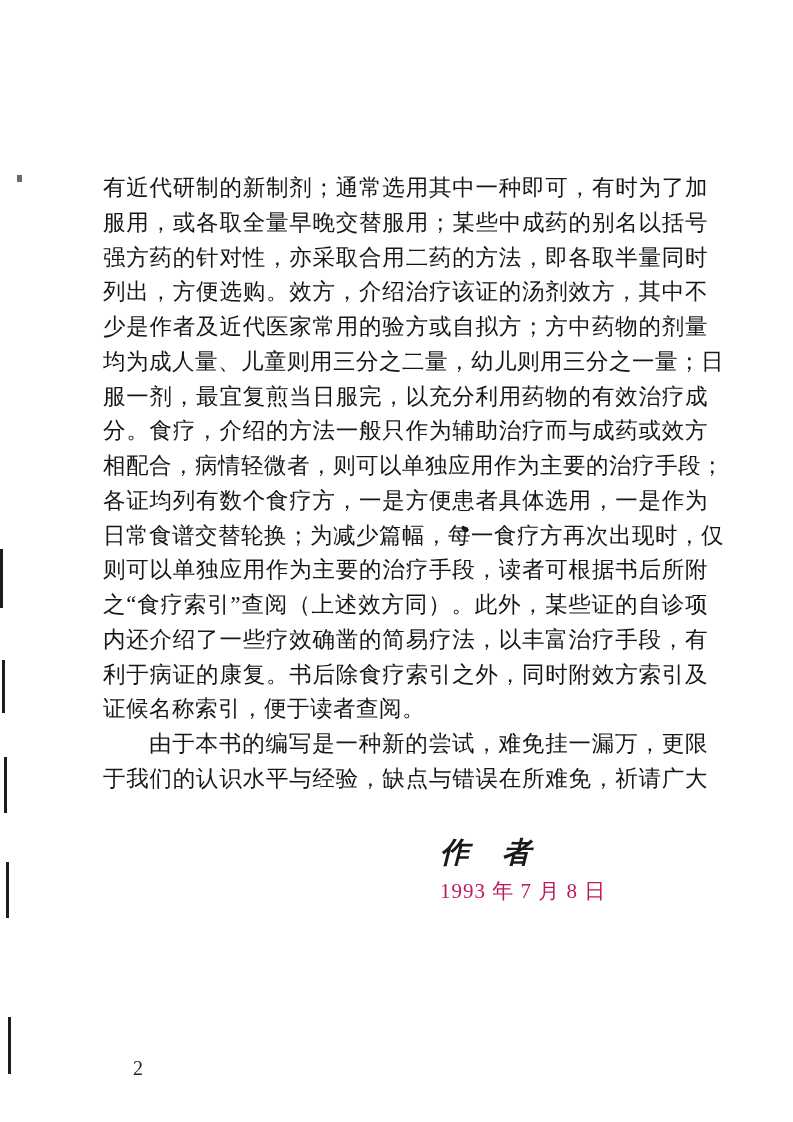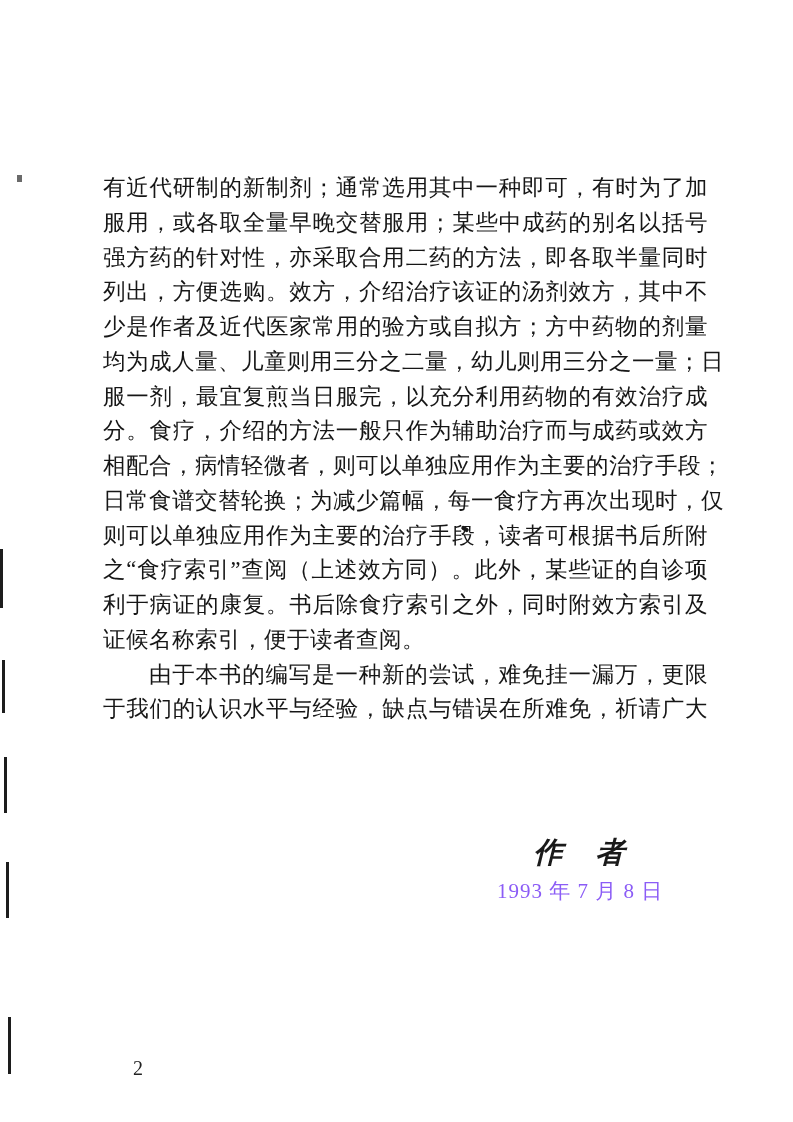--- a/index.html
+++ b/index.html
@@ -41,35 +41,35 @@
   }
   .line.indent {
     text-indent: 46px;
   }
   
   #signature-block {
     position: absolute;
     left: 440px;
     top: 836px;
     width: 280px;
-    text-align: center;
+    text-align: left;
   }
   #signature-author {
     font-size: 29px;
     line-height: 32px;
     font-style: italic;
     font-weight: bold;
     letter-spacing: 2px;
     color: #1a1a1a;
   }
   #signature-date {
     margin-top: 9px;
     font-size: 21px;
     letter-spacing: 1px;
-    color: #8b5cf6;
+    color: #be185d;
   }
   
   #page-number {
     position: absolute;
     left: 133px;
     top: 1057px;
     font-size: 20px;
     color: #222222;
   }
   
@@ -110,23 +110,25 @@
   <div id="text-block">
     <div class="line">有近代研制的新制剂；通常选用其中一种即可，有时为了加</div>
     <div class="line">服用，或各取全量早晚交替服用；某些中成药的别名以括号</div>
     <div class="line">强方药的针对性，亦采取合用二药的方法，即各取半量同时</div>
     <div class="line">列出，方便选购。效方，介绍治疗该证的汤剂效方，其中不</div>
     <div class="line">少是作者及近代医家常用的验方或自拟方；方中药物的剂量</div>
     <div class="line">均为成人量、儿童则用三分之二量，幼儿则用三分之一量；日</div>
     <div class="line">服一剂，最宜复煎当日服完，以充分利用药物的有效治疗成</div>
     <div class="line">分。食疗，介绍的方法一般只作为辅助治疗而与成药或效方</div>
     <div class="line">相配合，病情轻微者，则可以单独应用作为主要的治疗手段；</div>
+    <div class="line">各证均列有数个食疗方，一是方便患者具体选用，一是作为</div>
     <div class="line">日常食谱交替轮换；为减少篇幅，每一食疗方再次出现时，仅</div>
     <div class="line">则可以单独应用作为主要的治疗手段，读者可根据书后所附</div>
     <div class="line">之“食疗索引”查阅（上述效方同）。此外，某些证的自诊项</div>
+    <div class="line">内还介绍了一些疗效确凿的简易疗法，以丰富治疗手段，有</div>
     <div class="line">利于病证的康复。书后除食疗索引之外，同时附效方索引及</div>
     <div class="line last">证候名称索引，便于读者查阅。</div>
     <div class="line indent">由于本书的编写是一种新的尝试，难免挂一漏万，更限</div>
     <div class="line">于我们的认识水平与经验，缺点与错误在所难免，祈请广大</div>
   </div>
 
   <div id="signature-block">
     <div id="signature-author">作　者</div>
     <div id="signature-date">1993 年 7 月 8 日</div>
   </div>

